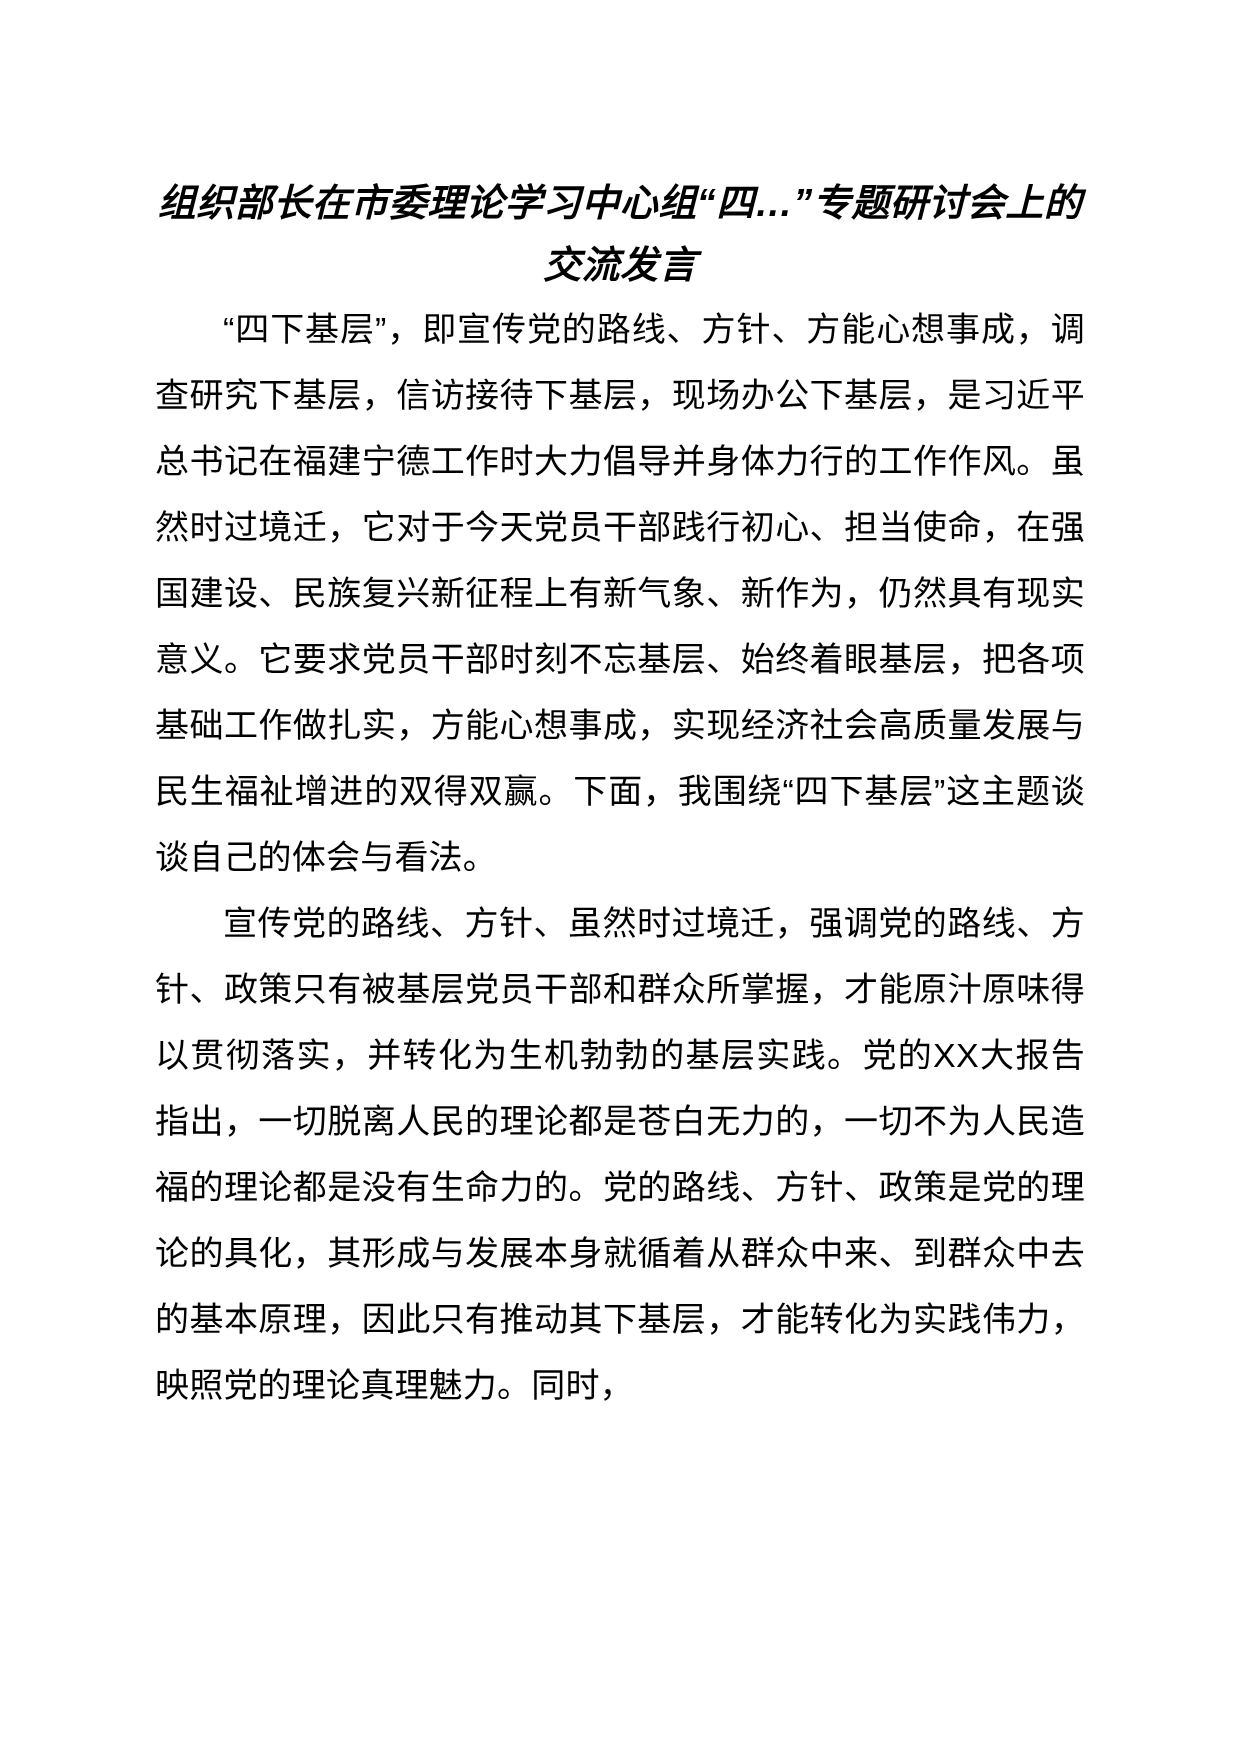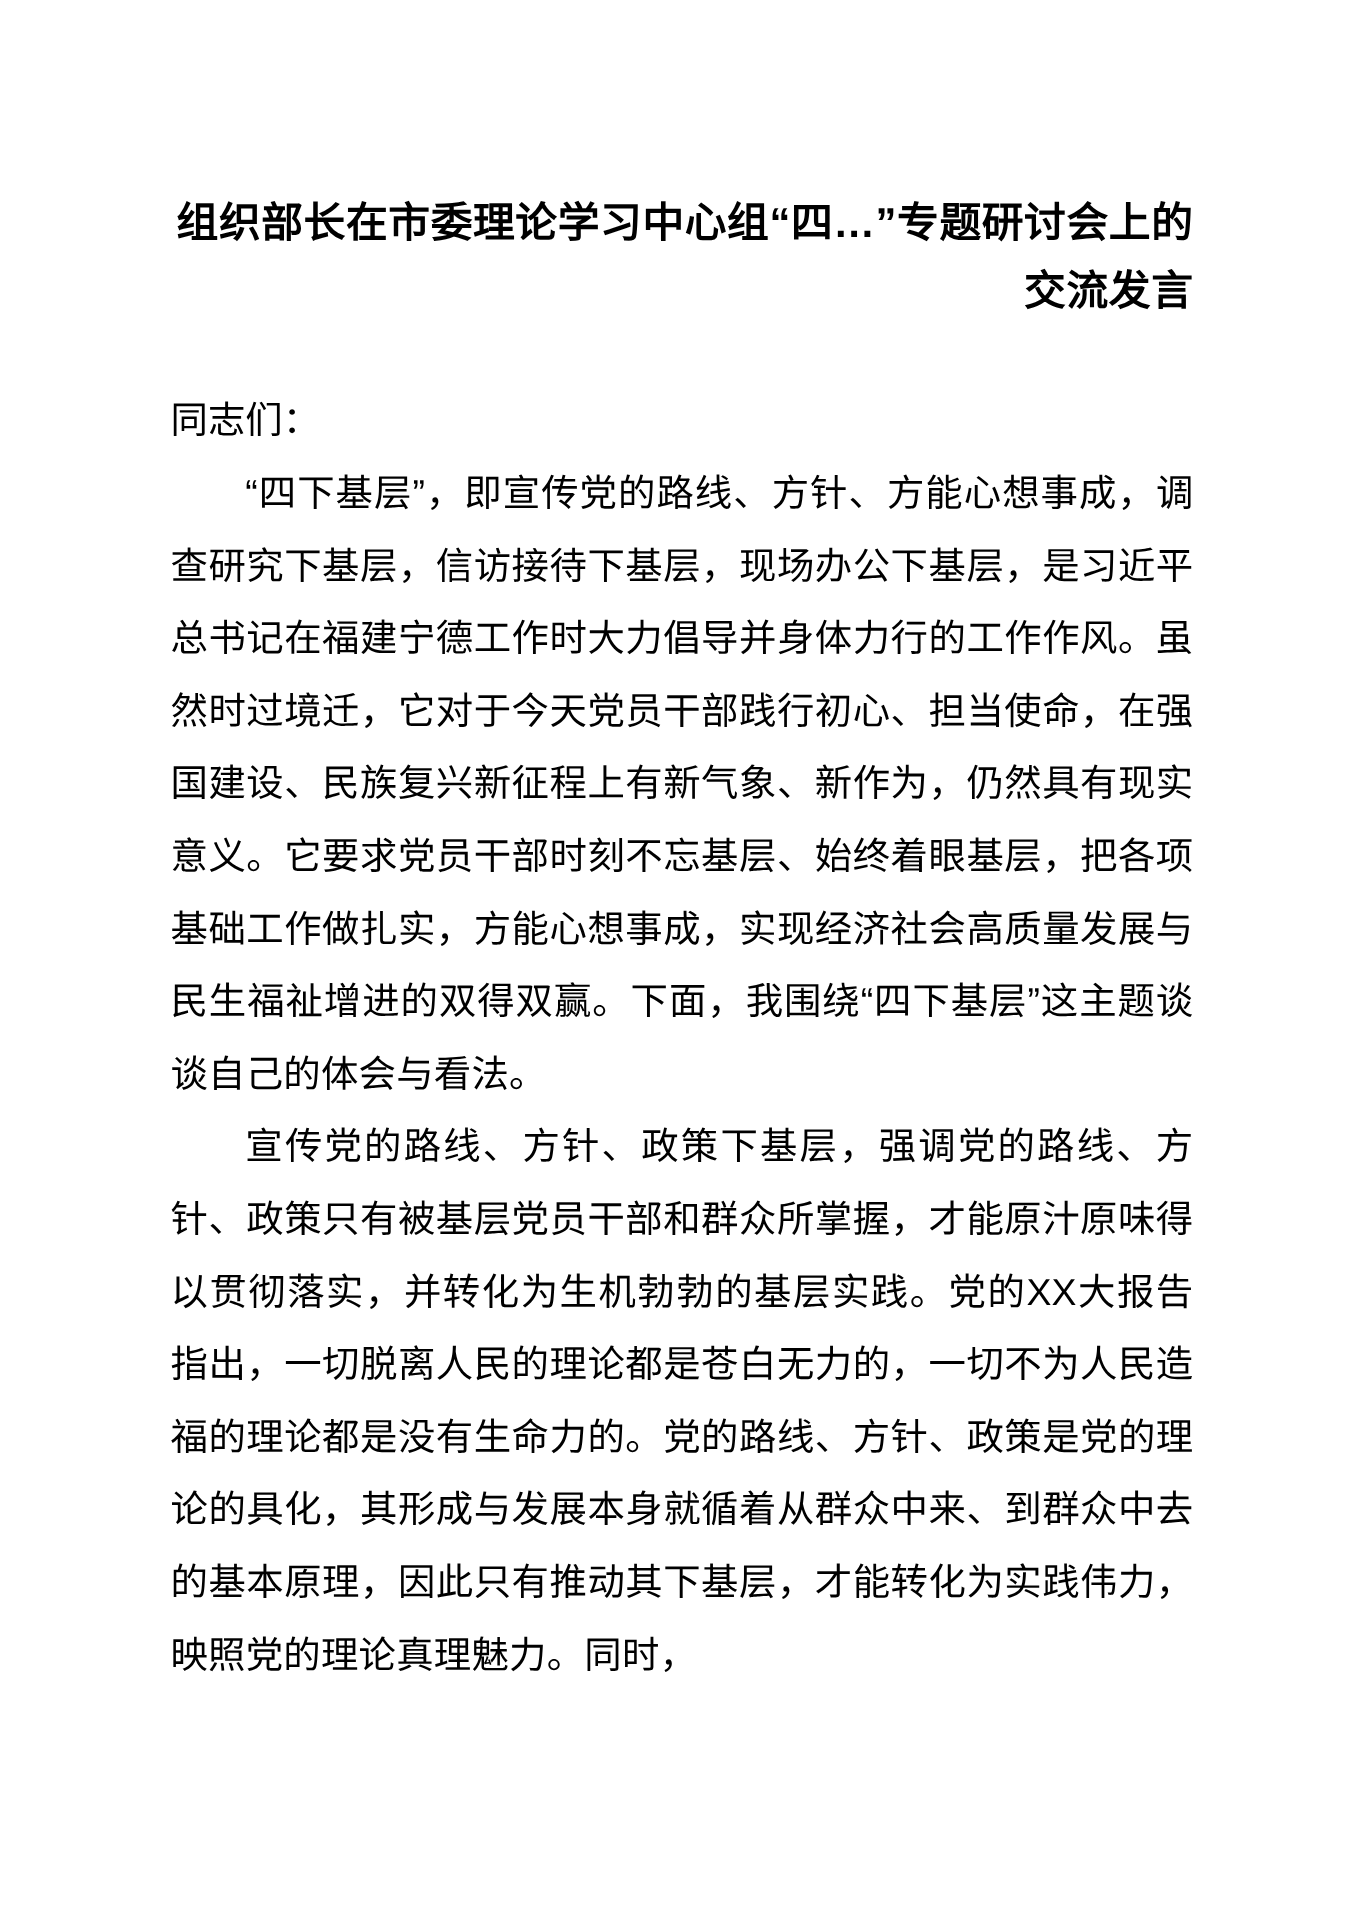--- a/index.html
+++ b/index.html
@@ -27,24 +27,25 @@
     left: 155px;
     top: 0;
     width: 930px;
   }
   .doc-title {
     margin: 0;
     padding: 0;
     font-size: 38px;
     font-weight: 700;
     line-height: 62px;
-    text-align: right;
+    text-align: center;
     letter-spacing: 0.5px;
     padding-top: 172px;
     word-break: break-all;
+    font-style: italic;
   }
   .salutation {
     margin: 0;
     padding: 0;
     font-size: 34px;
     line-height: 66px;
     text-align: justify;
     text-align-last: left;
     padding-top: 54px;
     word-break: break-all;
@@ -65,20 +66,19 @@
   }
 </style>
 </head>
 <body>
 
 <div class="page">
   <div class="page-body">
 
     <h1 class="doc-title"><span>组织部长在市委理论学习中心组“四…”专题研讨会上的交流发言</span></h1>
 
-    <p class="salutation">同志们：</p>
 
     <p class="body-para">“四下基层”，即宣传党的路线、方针、方能心想事成，调查研究下基层，信访接待下基层，现场办公下基层，是习近平总书记在福建宁德工作时大力倡导并身体力行的工作作风。虽然时过境迁，它对于今天党员干部践行初心、担当使命，在强国建设、民族复兴新征程上有新气象、新作为，仍然具有现实意义。它要求党员干部时刻不忘基层、始终着眼基层，把各项基础工作做扎实，方能心想事成，实现经济社会高质量发展与民生福祉增进的双得双赢。下面，我围绕“四下基层”这主题谈谈自己的体会与看法。</p>
 
-    <p class="body-para">宣传党的路线、方针、政策下基层，强调党的路线、方针、政策只有被基层党员干部和群众所掌握，才能原汁原味得以贯彻落实，并转化为生机勃勃的基层实践。党的XX大报告指出，一切脱离人民的理论都是苍白无力的，一切不为人民造福的理论都是没有生命力的。党的路线、方针、政策是党的理论的具化，其形成与发展本身就循着从群众中来、到群众中去的基本原理，因此只有推动其下基层，才能转化为实践伟力，映照党的理论真理魅力。同时，</p>
+    <p class="body-para">宣传党的路线、方针、虽然时过境迁，强调党的路线、方针、政策只有被基层党员干部和群众所掌握，才能原汁原味得以贯彻落实，并转化为生机勃勃的基层实践。党的XX大报告指出，一切脱离人民的理论都是苍白无力的，一切不为人民造福的理论都是没有生命力的。党的路线、方针、政策是党的理论的具化，其形成与发展本身就循着从群众中来、到群众中去的基本原理，因此只有推动其下基层，才能转化为实践伟力，映照党的理论真理魅力。同时，</p>
 
   </div>
 </div>
 
 </body></html>

